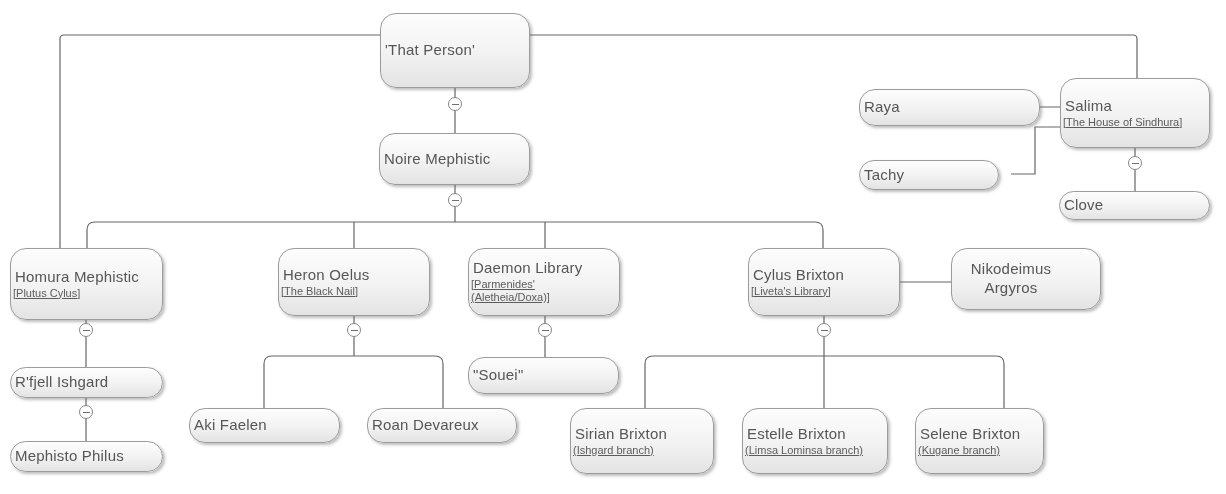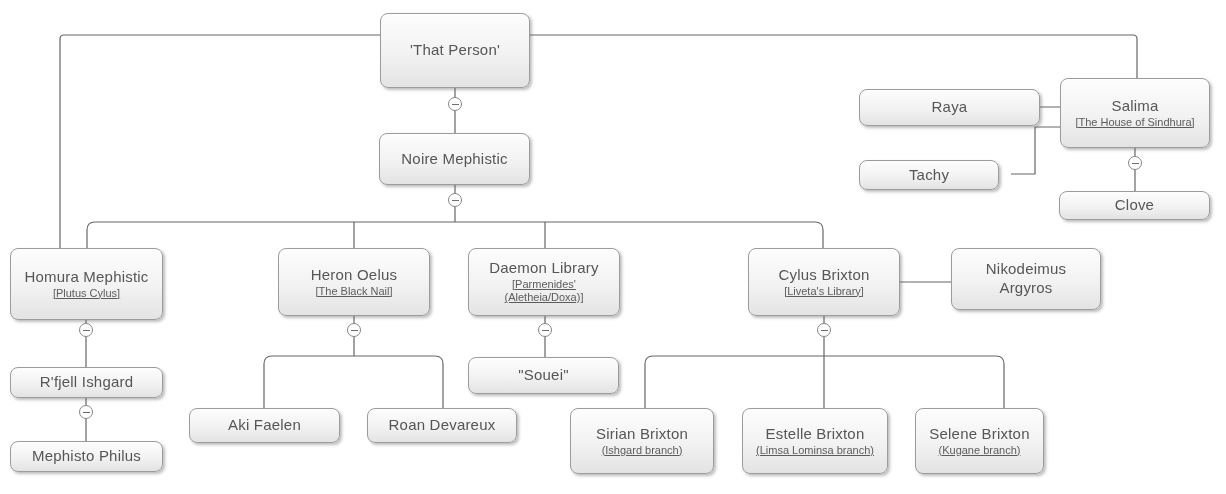--- a/index.html
+++ b/index.html
@@ -3,23 +3,23 @@
 <meta charset="utf-8">
 <style>
   html,body { margin:0; padding:0; background:#ffffff; }
   .canvas {
     position:relative; width:1226px; height:494px; background:#ffffff;
     font-family:"Liberation Sans", sans-serif; overflow:hidden;
   }
   .wires { position:absolute; left:0; top:0; z-index:0; }
   .node {
     position:absolute; box-sizing:border-box; z-index:1;
-    display:flex; flex-direction:column; align-items:center; justify-content:center;
+    display:flex; flex-direction:column; align-items:flex-start; justify-content:center;
     background:linear-gradient(180deg,#fdfdfd 0%,#f2f2f2 55%,#e3e3e3 100%);
-    border:1px solid #9c9c9c; border-radius:8px;
+    border:1px solid #9c9c9c; border-radius:16px;
     box-shadow:2px 2px 3px rgba(110,110,110,0.45);
     color:#565656; text-align:center; cursor:pointer;
   }
   .nm { font-size:15px; line-height:1.25; letter-spacing:0.2px; padding:0 4px; }
   .nm.narrow { max-width:110px; }
   .sub { font-size:11px; line-height:1.25; color:#5c5c5c; padding:0 2px;text-decoration:underline; }
   .toggle {
     position:absolute; z-index:2; width:14px; height:14px; box-sizing:border-box;
     border:1px solid #878787; border-radius:50%; background:#ffffff;
     display:flex; align-items:center; justify-content:center; cursor:pointer;

